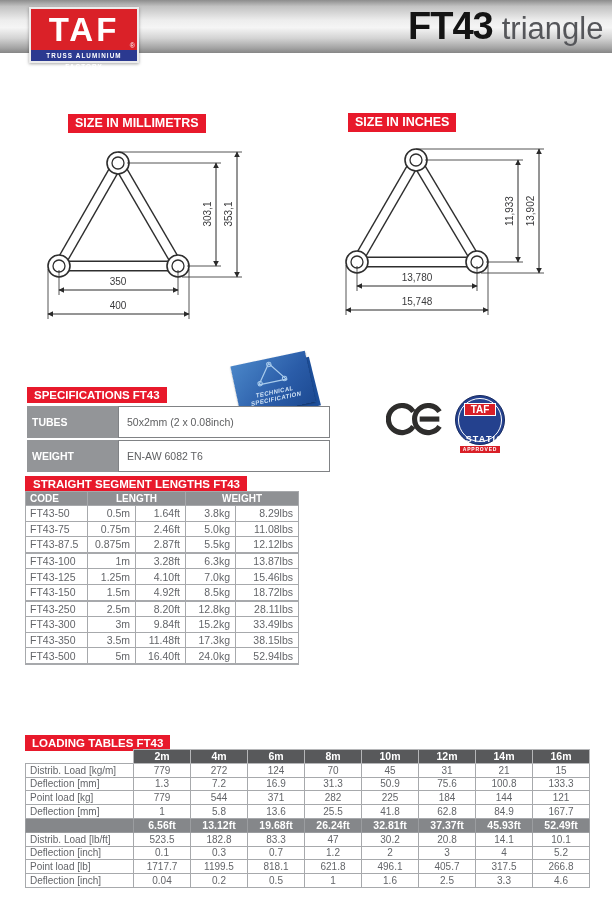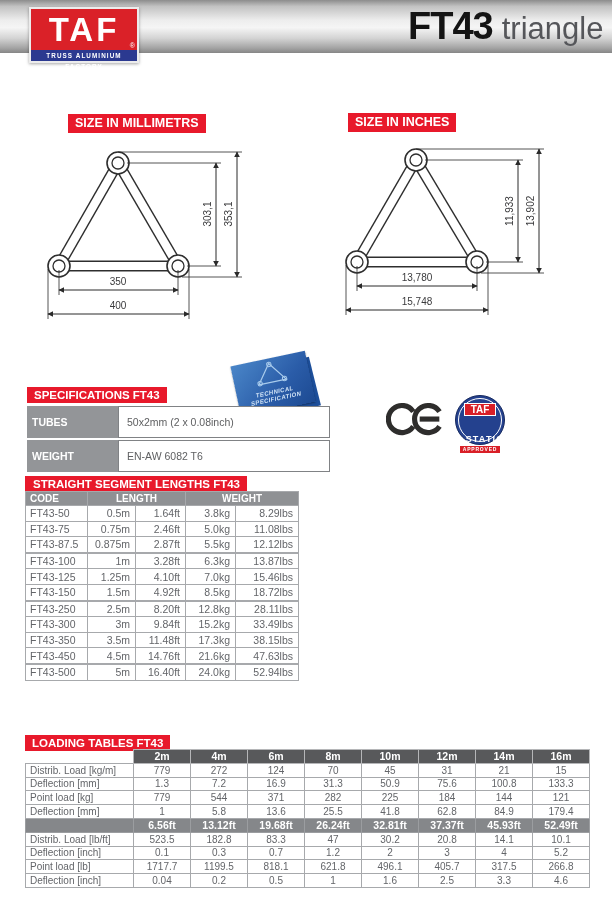--- a/index.html
+++ b/index.html
@@ -294,27 +294,20 @@
         <td>33.49lbs</td>
       </tr>
       <tr>
         <td>FT43-350</td>
         <td>3.5m</td>
         <td>11.48ft</td>
         <td>17.3kg</td>
         <td>38.15lbs</td>
       </tr>
       <tr>
-        <td>FT43-450</td>
-        <td>4.5m</td>
-        <td>14.76ft</td>
-        <td>21.6kg</td>
-        <td>47.63lbs</td>
-      </tr>
-      <tr>
         <td>FT43-500</td>
         <td>5m</td>
         <td>16.40ft</td>
         <td>24.0kg</td>
         <td>52.94lbs</td>
       </tr>
     </tbody>
 </table>
 
 <div class="slabel" id="label-load">LOADING TABLES FT43</div>
@@ -379,21 +372,21 @@
       </tr>
       <tr>
         <td>Deflection [mm]</td>
         <td>1</td>
         <td>5.8</td>
         <td>13.6</td>
         <td>25.5</td>
         <td>41.8</td>
         <td>62.8</td>
         <td>84.9</td>
-        <td>179.4</td>
+        <td>167.7</td>
       </tr>
     </tbody>
   <tbody>
     <tr>
       <td class="fh"></td>
       <td class="fh">6.56ft</td>
       <td class="fh">13.12ft</td>
       <td class="fh">19.68ft</td>
       <td class="fh">26.24ft</td>
       <td class="fh">32.81ft</td>

